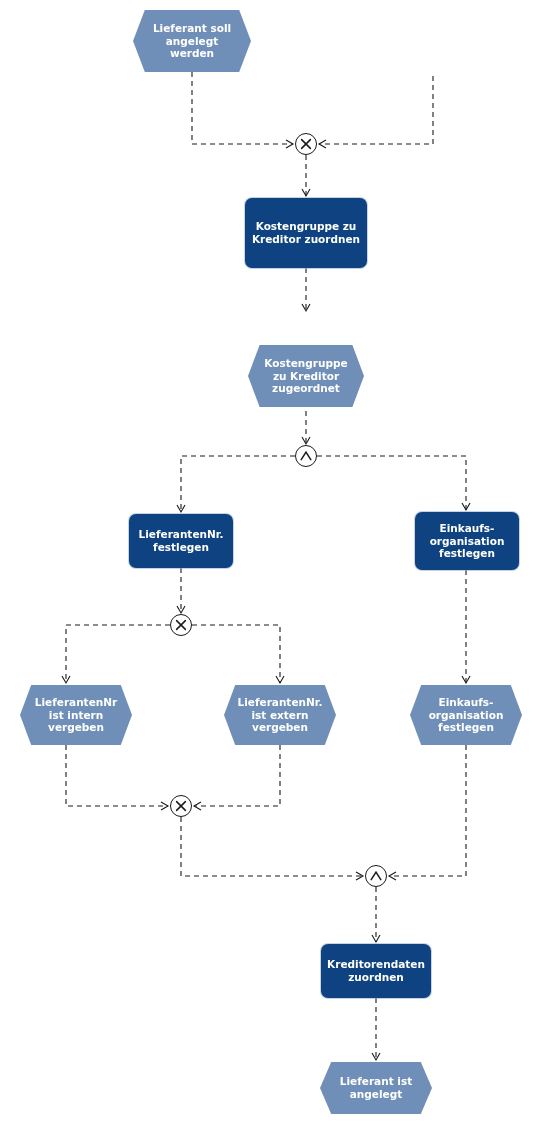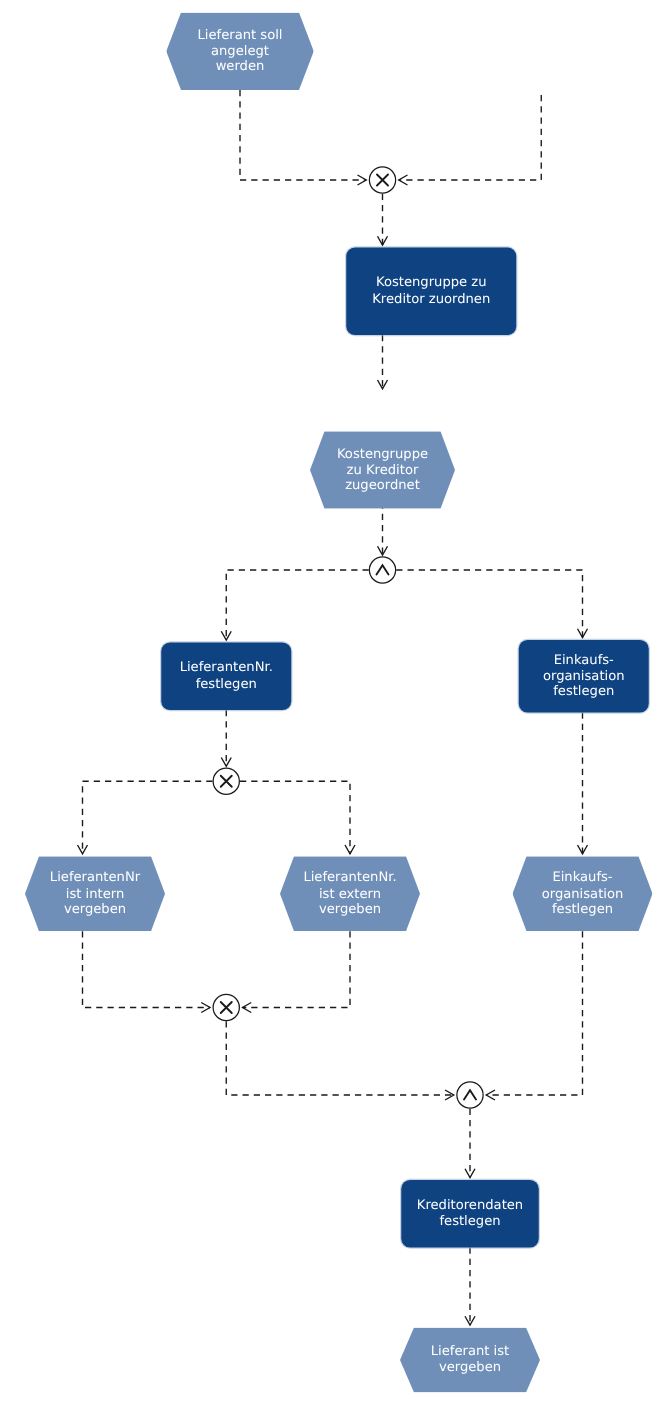--- a/index.html
+++ b/index.html
@@ -24,20 +24,21 @@
     top: 0;
     width: 537px;
     height: 1127px;
   }
   #nodes-layer {
     position: absolute;
     left: 0;
     top: 0;
     width: 537px;
     height: 1127px;
+    font-weight: bold;
   }
   .node {
     position: absolute;
     box-sizing: border-box;
     display: flex;
     align-items: center;
     justify-content: center;
     text-align: center;
     color: #ffffff;
   }
@@ -140,38 +141,38 @@
 ist extern
 vergeben</span>
       </div>
       <div class="node event" style="left: 410px; top: 685px; width: 112px; height: 60px;">
         <span class="node-label">Einkaufs-
 organisation
 festlegen</span>
       </div>
       <div class="node event" style="left: 320px; top: 1062px; width: 112px; height: 52px;">
         <span class="node-label">Lieferant ist
-vergeben</span>
+angelegt</span>
       </div>
-      <div class="node func" style="left: 245px; top: 198px; width: 136px; height: 70px; margin-left: 32px;">
+      <div class="node func" style="left: 245px; top: 198px; width: 122px; height: 70px;">
         <span class="node-label">Kostengruppe zu
 Kreditor zuordnen</span>
       </div>
       <div class="node func" style="left: 129px; top: 514px; width: 104px; height: 54px;">
         <span class="node-label">LieferantenNr.
 festlegen</span>
       </div>
       <div class="node func" style="left: 415px; top: 512px; width: 104px; height: 58px;">
         <span class="node-label">Einkaufs-
 organisation
 festlegen</span>
       </div>
       <div class="node func" style="left: 321px; top: 944px; width: 110px; height: 54px;">
         <span class="node-label">Kreditorendaten
-festlegen</span>
+zuordnen</span>
       </div>
       <div class="connector" style="left: 295px; top: 133px;">
         <svg viewBox="0 0 20 20">
           <path d="M 5.6,5.6 L 14.4,14.4 M 14.4,5.6 L 5.6,14.4" fill="none" stroke="#1a1a1a" stroke-width="1.5" stroke-linecap="round" stroke-linejoin="miter"></path>
         </svg>
       </div>
       <div class="connector" style="left: 295px; top: 445px;">
         <svg viewBox="0 0 20 20">
           <path d="M 5.2,13.6 L 10,6.1 L 14.8,13.6" fill="none" stroke="#1a1a1a" stroke-width="1.5" stroke-linecap="round" stroke-linejoin="miter"></path>
         </svg>

